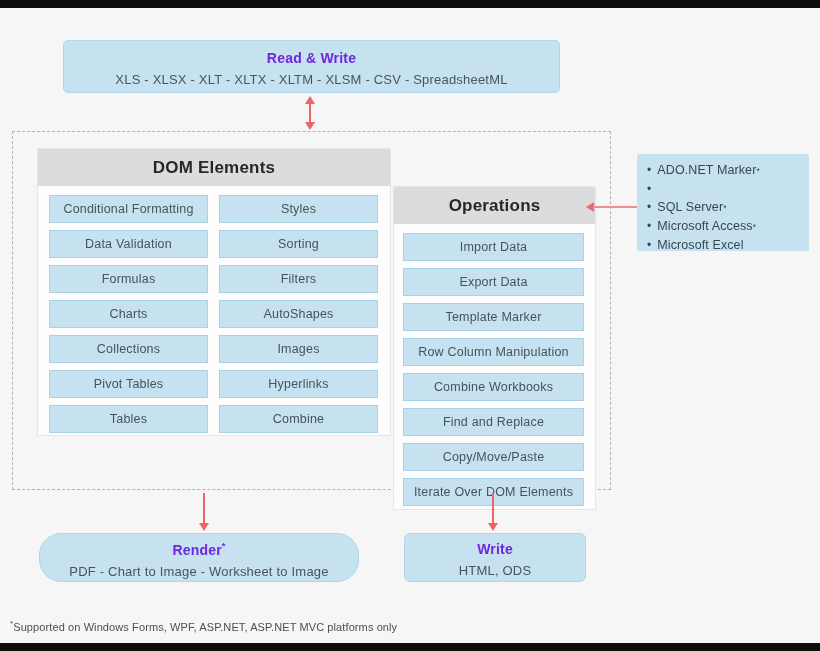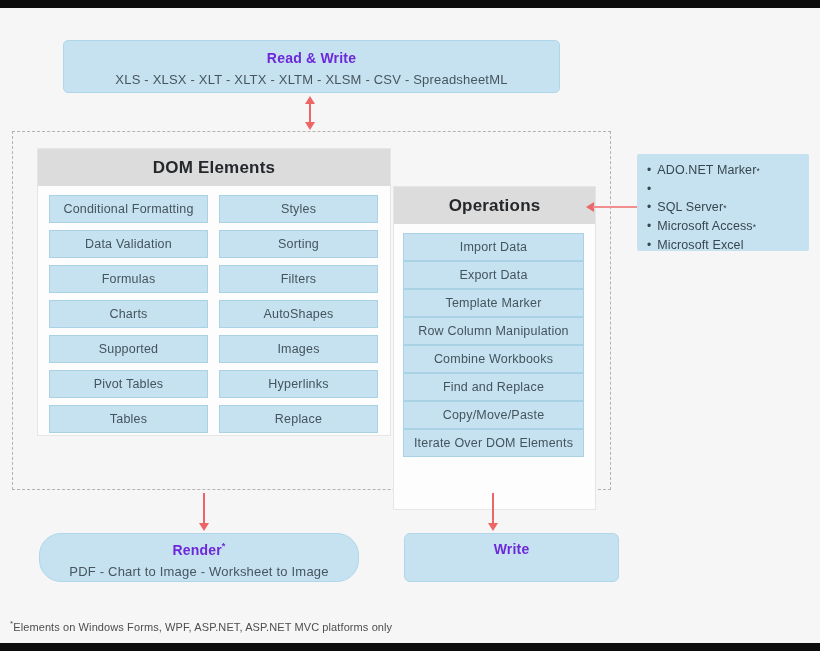--- a/index.html
+++ b/index.html
@@ -10,33 +10,33 @@
   .letterbox.bottom{top:643px;}
 
   .bluebox{position:absolute;background:#c6e2f0;border:1px solid #aed8ea;border-radius:6px;
            box-sizing:border-box;text-align:center;color:#37474f;}
   .bluebox .bb-title{font-size:14px;font-weight:bold;color:#6d28d9;margin-top:9px;letter-spacing:.2px;}
   .bluebox .bb-sub{font-size:13px;color:#46565f;margin-top:6px;letter-spacing:.2px;}
   .bb-title sup{font-size:9px;}
 
   #readwrite{left:63px;top:40px;width:497px;height:53px;border-radius:5px;}
   #renderbox{left:39px;top:533px;width:320px;height:49px;border-radius:22px;}
-  #writebox{left:404px;top:533px;width:215px;height:49px;}
+  #writebox{left:404px;top:533px;width:182px;height:49px;}
   #renderbox .bb-title,#writebox .bb-title{margin-top:7px;}
 
   .dashed{position:absolute;left:12px;top:131px;width:599px;height:359px;
           border:1px dashed #b3b3b3;box-sizing:border-box;background:transparent;}
 
   .panel{position:absolute;background:#fdfdfd;border:1px solid #e6e6e6;box-sizing:border-box;}
   #dom-panel{left:25px;top:148px;width:354px;height:288px;margin-left:12px;}
   #ops-panel{left:393px;top:148px;width:203px;height:324px;margin-top:38px;}
   .panel-header{height:37px;background:#dcdcdc;display:flex;align-items:center;justify-content:center;
                 font-size:17px;font-weight:600;color:#25282b;letter-spacing:.2px;}
   .items-2col{display:grid;grid-template-columns:159px 159px;column-gap:11px;row-gap:7px;padding:9px 0 0 11px;}
-  .items-1col{display:grid;grid-template-columns:181px;padding:9px 0 0 9px;}
+  .items-1col{display:grid;grid-template-columns:181px;row-gap:7px;padding:9px 0 0 9px;}
   .item{height:28px;background:#c6e2f0;border:1px solid #a9d2e4;box-sizing:border-box;
         display:flex;align-items:center;justify-content:center;font-size:12.5px;color:#44545d;letter-spacing:.2px;}
 
   #sources{position:absolute;left:637px;top:154px;width:172px;height:97px;background:#c6e2f0;
            border-radius:2px;box-sizing:border-box;padding:7px 4px 0 10px;}
   .src-row{display:flex;align-items:baseline;font-size:12.5px;color:#37474f;line-height:18px;letter-spacing:.1px;}
   .src-bullet{margin-right:6px;font-size:12px;}
   .src-row sup{font-size:8.5px;}
 
   .arrow{position:absolute;}
@@ -82,26 +82,26 @@
     <div class="panel-header">DOM Elements</div>
     <div class="items-2col" id="dom-items">
         <div class="item">Conditional Formatting</div>
         <div class="item">Styles</div>
         <div class="item">Data Validation</div>
         <div class="item">Sorting</div>
         <div class="item">Formulas</div>
         <div class="item">Filters</div>
         <div class="item">Charts</div>
         <div class="item">AutoShapes</div>
-        <div class="item">Supported</div>
+        <div class="item">Collections</div>
         <div class="item">Images</div>
         <div class="item">Pivot Tables</div>
         <div class="item">Hyperlinks</div>
         <div class="item">Tables</div>
-        <div class="item">Replace</div>
+        <div class="item">Combine</div>
       </div>
   </div>
 
   <div class="panel" id="ops-panel">
     <div class="panel-header">Operations</div>
     <div class="items-1col" id="ops-items">
         <div class="item">Import Data</div>
         <div class="item">Export Data</div>
         <div class="item">Template Marker</div>
         <div class="item">Row Column Manipulation</div>
@@ -151,16 +151,17 @@
     <span class="head down"></span>
   </div>
 
   <div class="bluebox" id="renderbox">
     <div class="bb-title"><span>Render</span><sup>*</sup></div>
     <div class="bb-sub">PDF - Chart to Image - Worksheet to Image</div>
   </div>
 
   <div class="bluebox" id="writebox">
     <div class="bb-title">Write</div>
+    <div class="bb-sub">HTML, ODS</div>
   </div>
 
-  <div id="footnote"><sup>*</sup><span>Elements on Windows Forms, WPF, ASP.NET, ASP.NET MVC platforms only</span></div>
+  <div id="footnote"><sup>*</sup><span>Supported on Windows Forms, WPF, ASP.NET, ASP.NET MVC platforms only</span></div>
 </div>
 
 </body></html>

